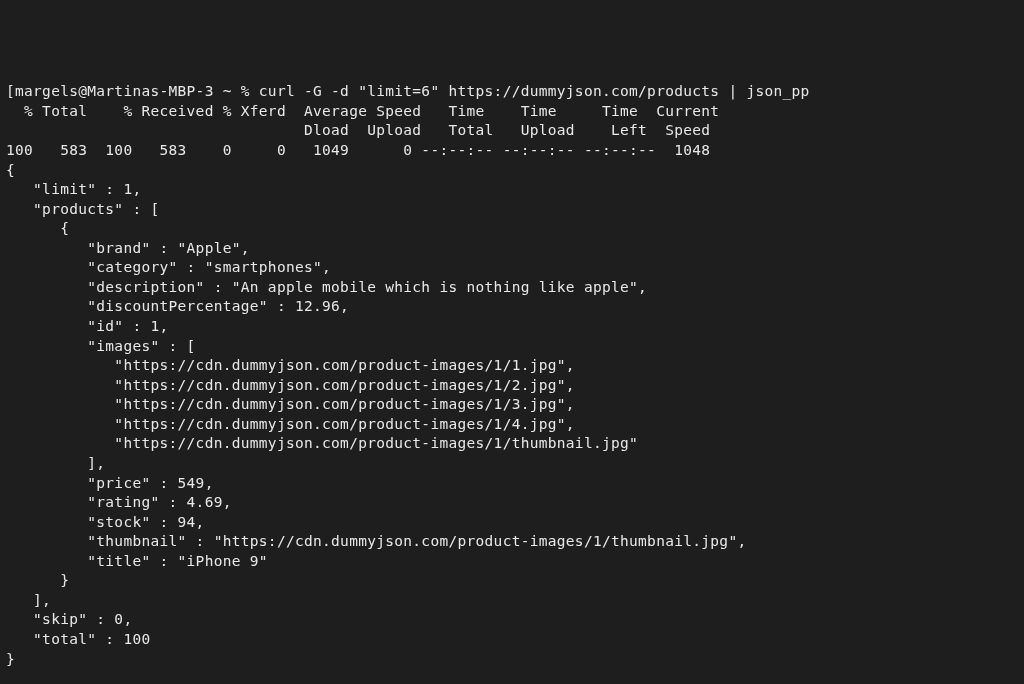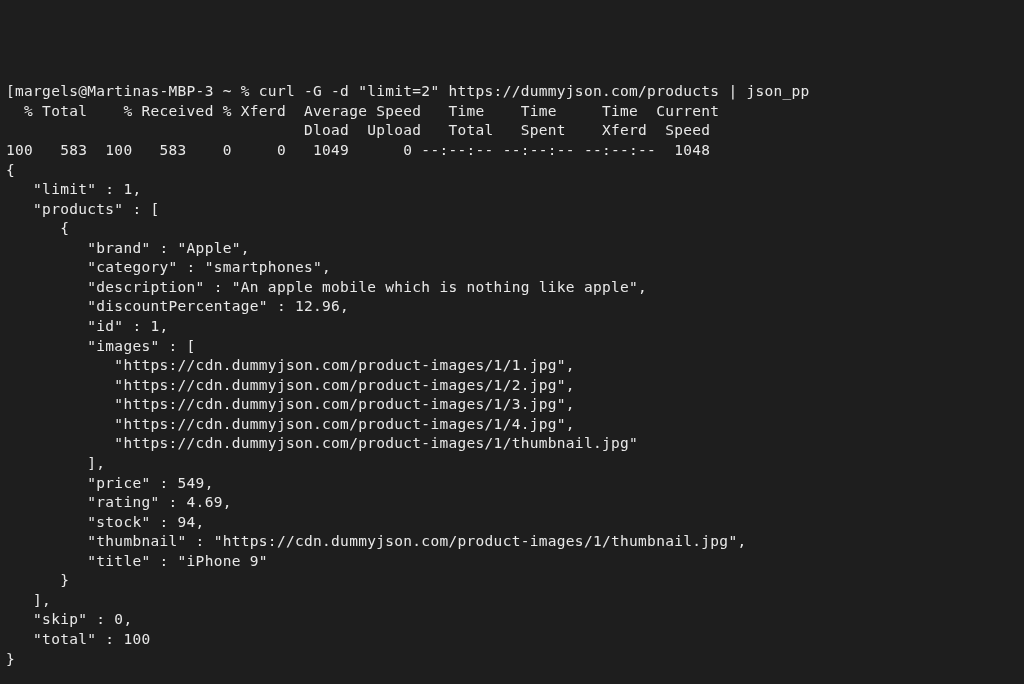--- a/index.html
+++ b/index.html
@@ -22,23 +22,23 @@
     }
     .terminal {
       white-space: pre;
     }
   </style>
 </head>
 <body>
 
 
 
-<div class="terminal"><span>[margels@Martinas-MBP-3 ~ % curl -G -d "limit=2" https://dummyjson.com/products | json_pp</span>
+<div class="terminal"><span>[margels@Martinas-MBP-3 ~ % curl -G -d "limit=6" https://dummyjson.com/products | json_pp</span>
 <span>  % Total    % Received % Xferd  Average Speed   Time    Time     Time  Current</span>
-<span>                                 Dload  Upload   Total   Spent    Xferd  Speed</span>
+<span>                                 Dload  Upload   Total   Upload    Left  Speed</span>
 <span>100   583  100   583    0     0   1049      0 --:--:-- --:--:-- --:--:--  1048</span>
 <span>{</span>
 <span>   "limit" : 1,</span>
 <span>   "products" : [</span>
 <span>      {</span>
 <span>         "brand" : "Apple",</span>
 <span>         "category" : "smartphones",</span>
 <span>         "description" : "An apple mobile which is nothing like apple",</span>
 <span>         "discountPercentage" : 12.96,</span>
 <span>         "id" : 1,</span>

